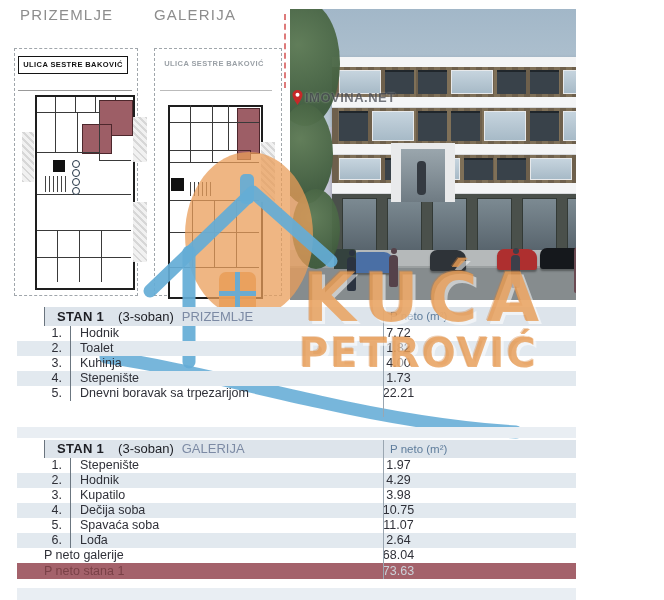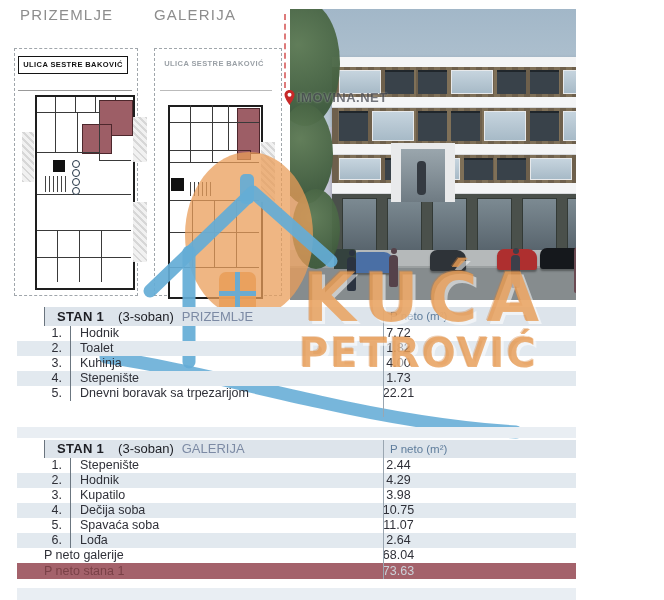--- a/index.html
+++ b/index.html
@@ -41,21 +41,21 @@
   .entrance .glass{position:absolute;left:10px;top:6px;right:10px;bottom:0;background:linear-gradient(#9aa6ad,#6f7b83);}
   .entrance .fig{position:absolute;left:26px;top:18px;width:9px;height:34px;background:#343a41;border-radius:4px;}
   .street{position:absolute;left:0;top:241px;width:355px;height:50px;
           background:linear-gradient(#b5b9ba 0 16px,#9ba0a1 16px 18px,#868c8e 18px);}
   .car{position:absolute;height:21px;border-radius:7px 9px 3px 3px;box-shadow:0 2px 2px rgba(0,0,0,.35);}
   .person{position:absolute;width:9px;border-radius:4px 4px 2px 2px;}
   .person:before{content:"";position:absolute;left:1.5px;top:-7px;width:6px;height:6px;border-radius:50%;background:inherit;}
   .tree{position:absolute;border-radius:50%;background:radial-gradient(circle at 40% 35%,#5e7b55,#3e5a3c 75%);opacity:.96;}
   .bin{position:absolute;width:22px;height:20px;background:#34423e;border-radius:3px 3px 0 0;}
 
-  .imv{position:absolute;left:284px;top:90px;display:flex;gap:2px;z-index:15;}
+  .imv{position:absolute;left:292px;top:90px;display:flex;gap:2px;z-index:15;}
   .imv span{font-size:13px;font-weight:bold;letter-spacing:.5px;color:rgba(36,39,49,.62);
             text-shadow:0 0 2px rgba(255,255,255,.55);}
   .red-dash{position:absolute;left:284px;top:14px;height:74px;width:0;border-left:2px dashed rgba(204,51,51,.65);z-index:15;}
 
   
   .sliver{position:absolute;left:653px;top:8px;width:11px;height:592px;background:#f0f1f3;}
   .sliver div{position:absolute;left:0;width:11px;}
 
   
   .trow{position:absolute;left:17px;width:626px;height:15px;font-size:12.5px;line-height:15px;color:#2f3038;z-index:40;}
@@ -272,21 +272,21 @@
 
   <div class="trow lite" style="top:427px;height:11px"></div>
 
   <div class="thead" style="top:440px;height:18px;line-height:18px">
     <span class="m">STAN 1</span><span class="r">(3-soban)</span><span class="f">GALERIJA</span>
     <span class="u">P neto (m²)</span>
   </div>
   <div class="trow" style="top:458px">
     <span class="num">1.</span>
       <span class="nm">Stepenište</span>
-      <span class="val">2.44</span>
+      <span class="val">1.97</span>
   </div>
   <div class="trow alt" style="top:473px">
     <span class="num">2.</span>
       <span class="nm">Hodnik</span>
       <span class="val">4.29</span>
   </div>
   <div class="trow" style="top:488px">
     <span class="num">3.</span>
       <span class="nm">Kupatilo</span>
       <span class="val">3.98</span>

